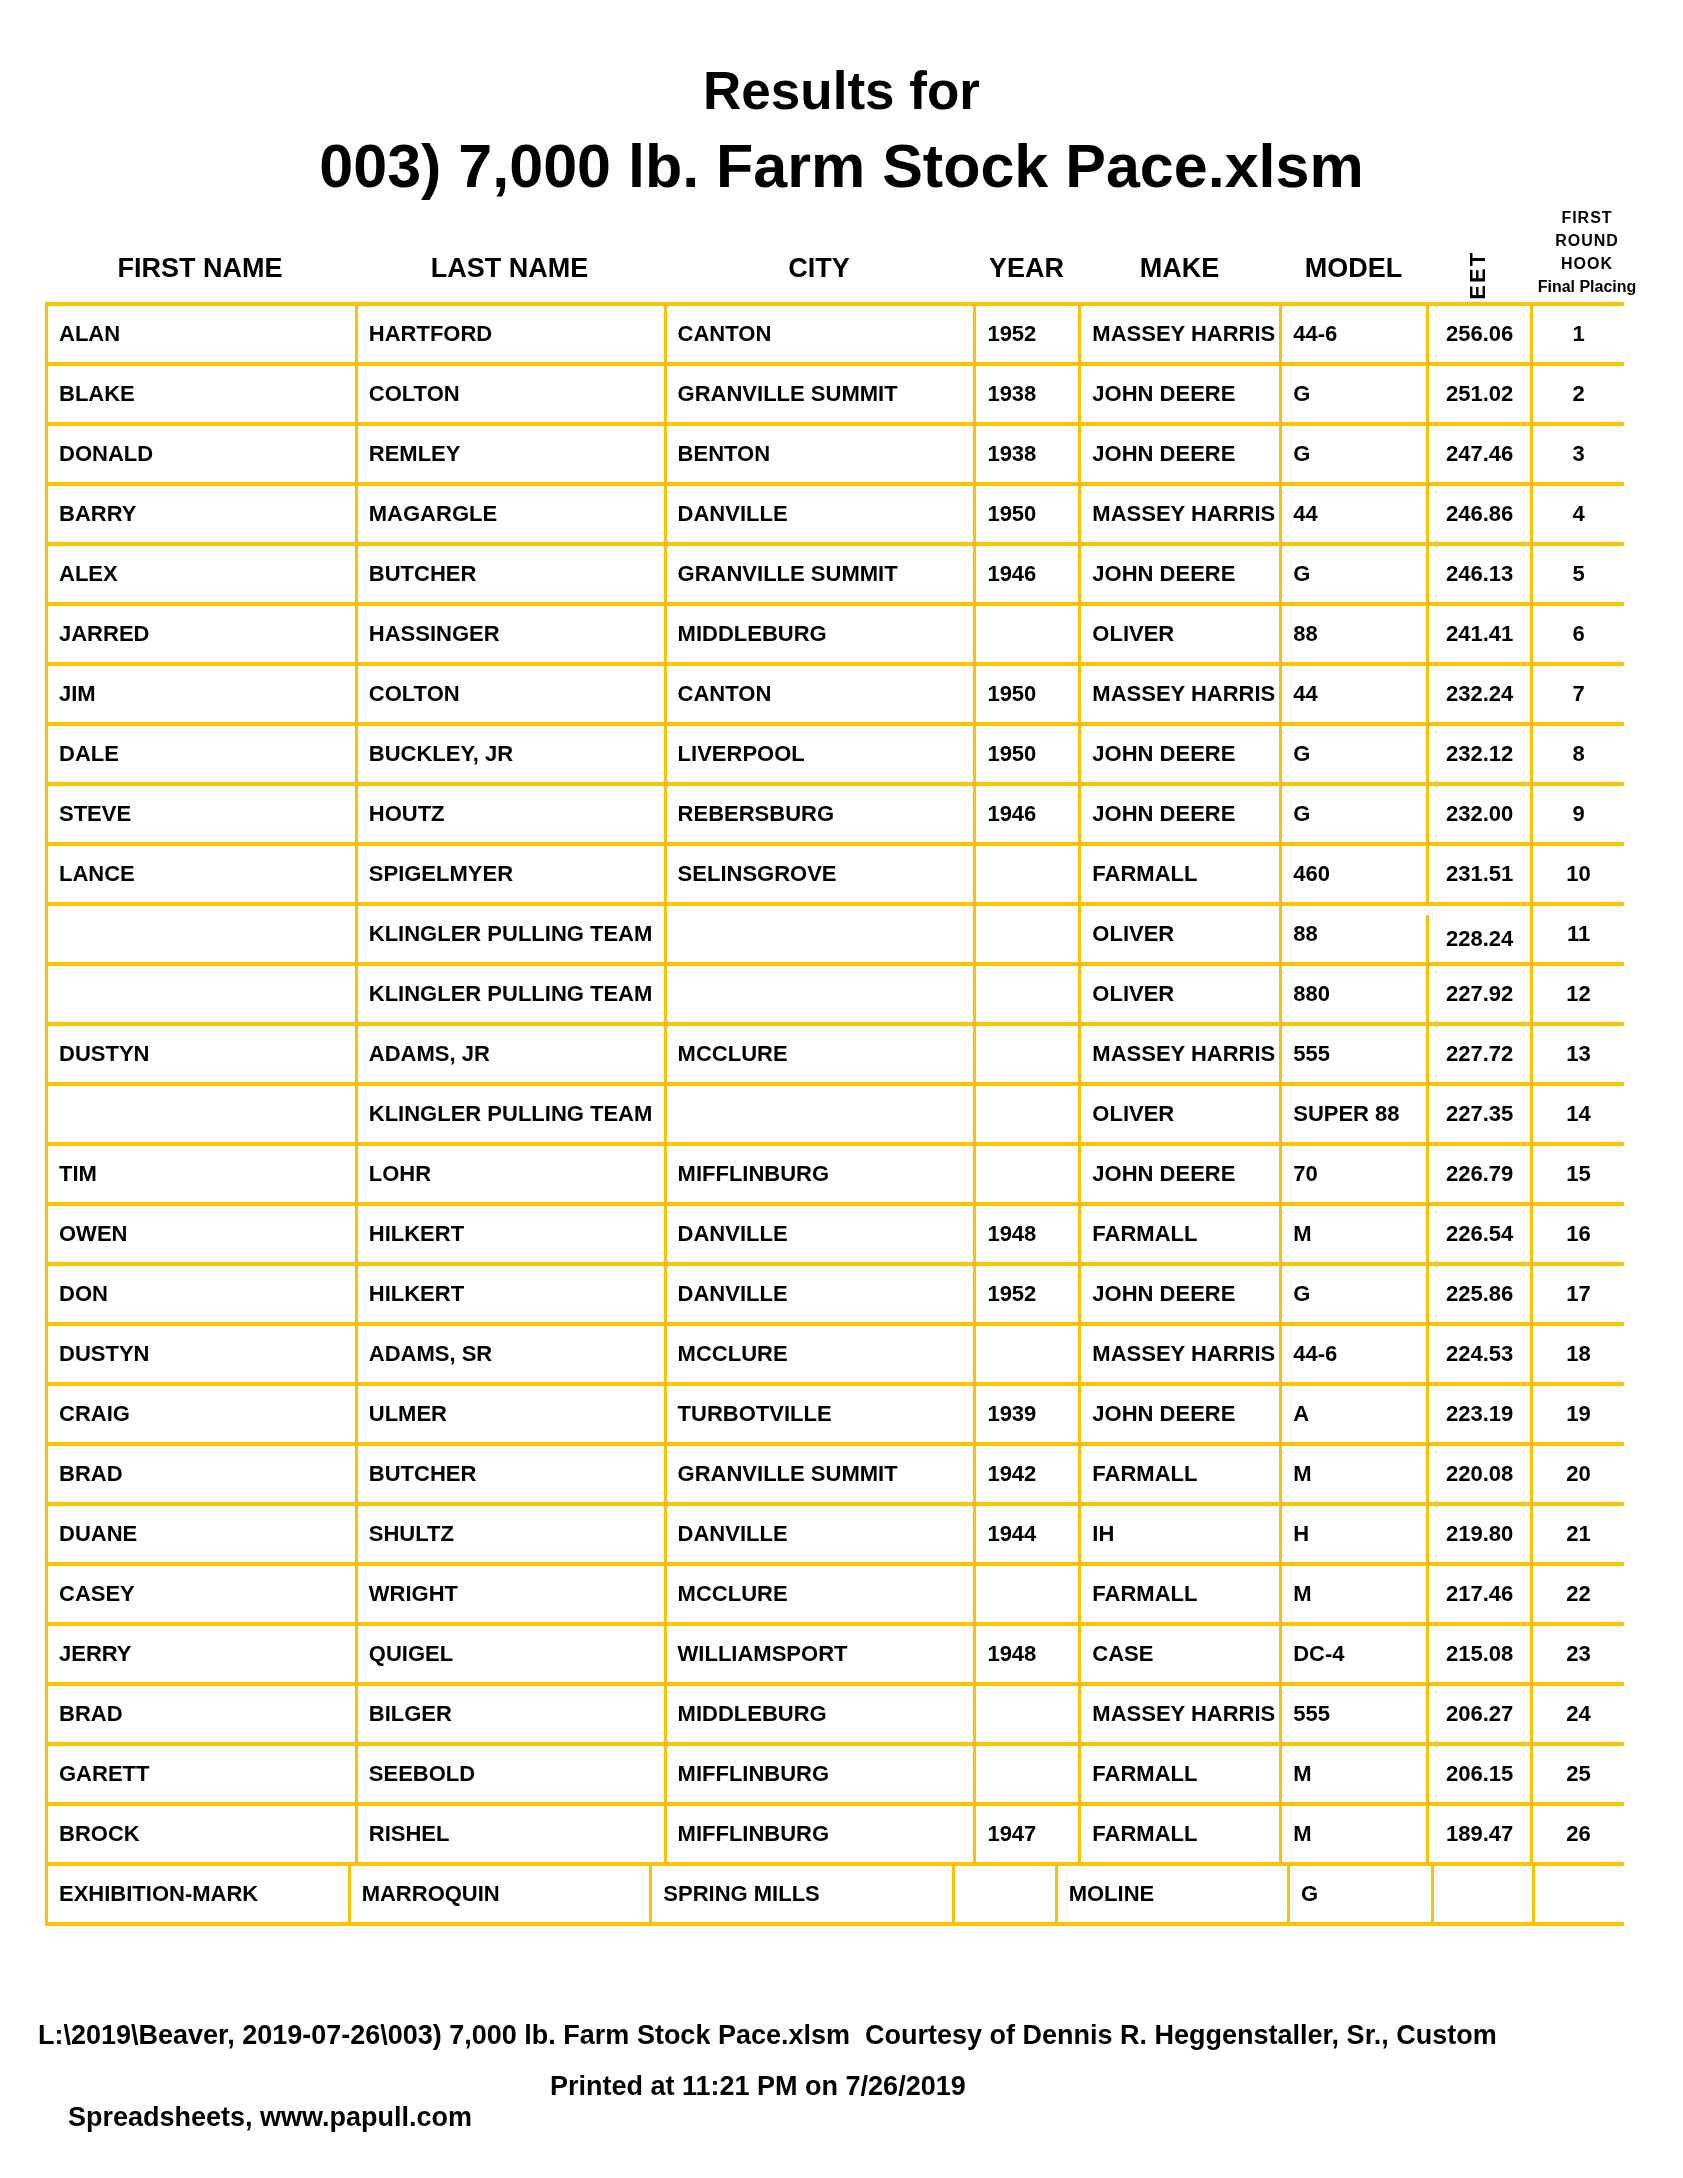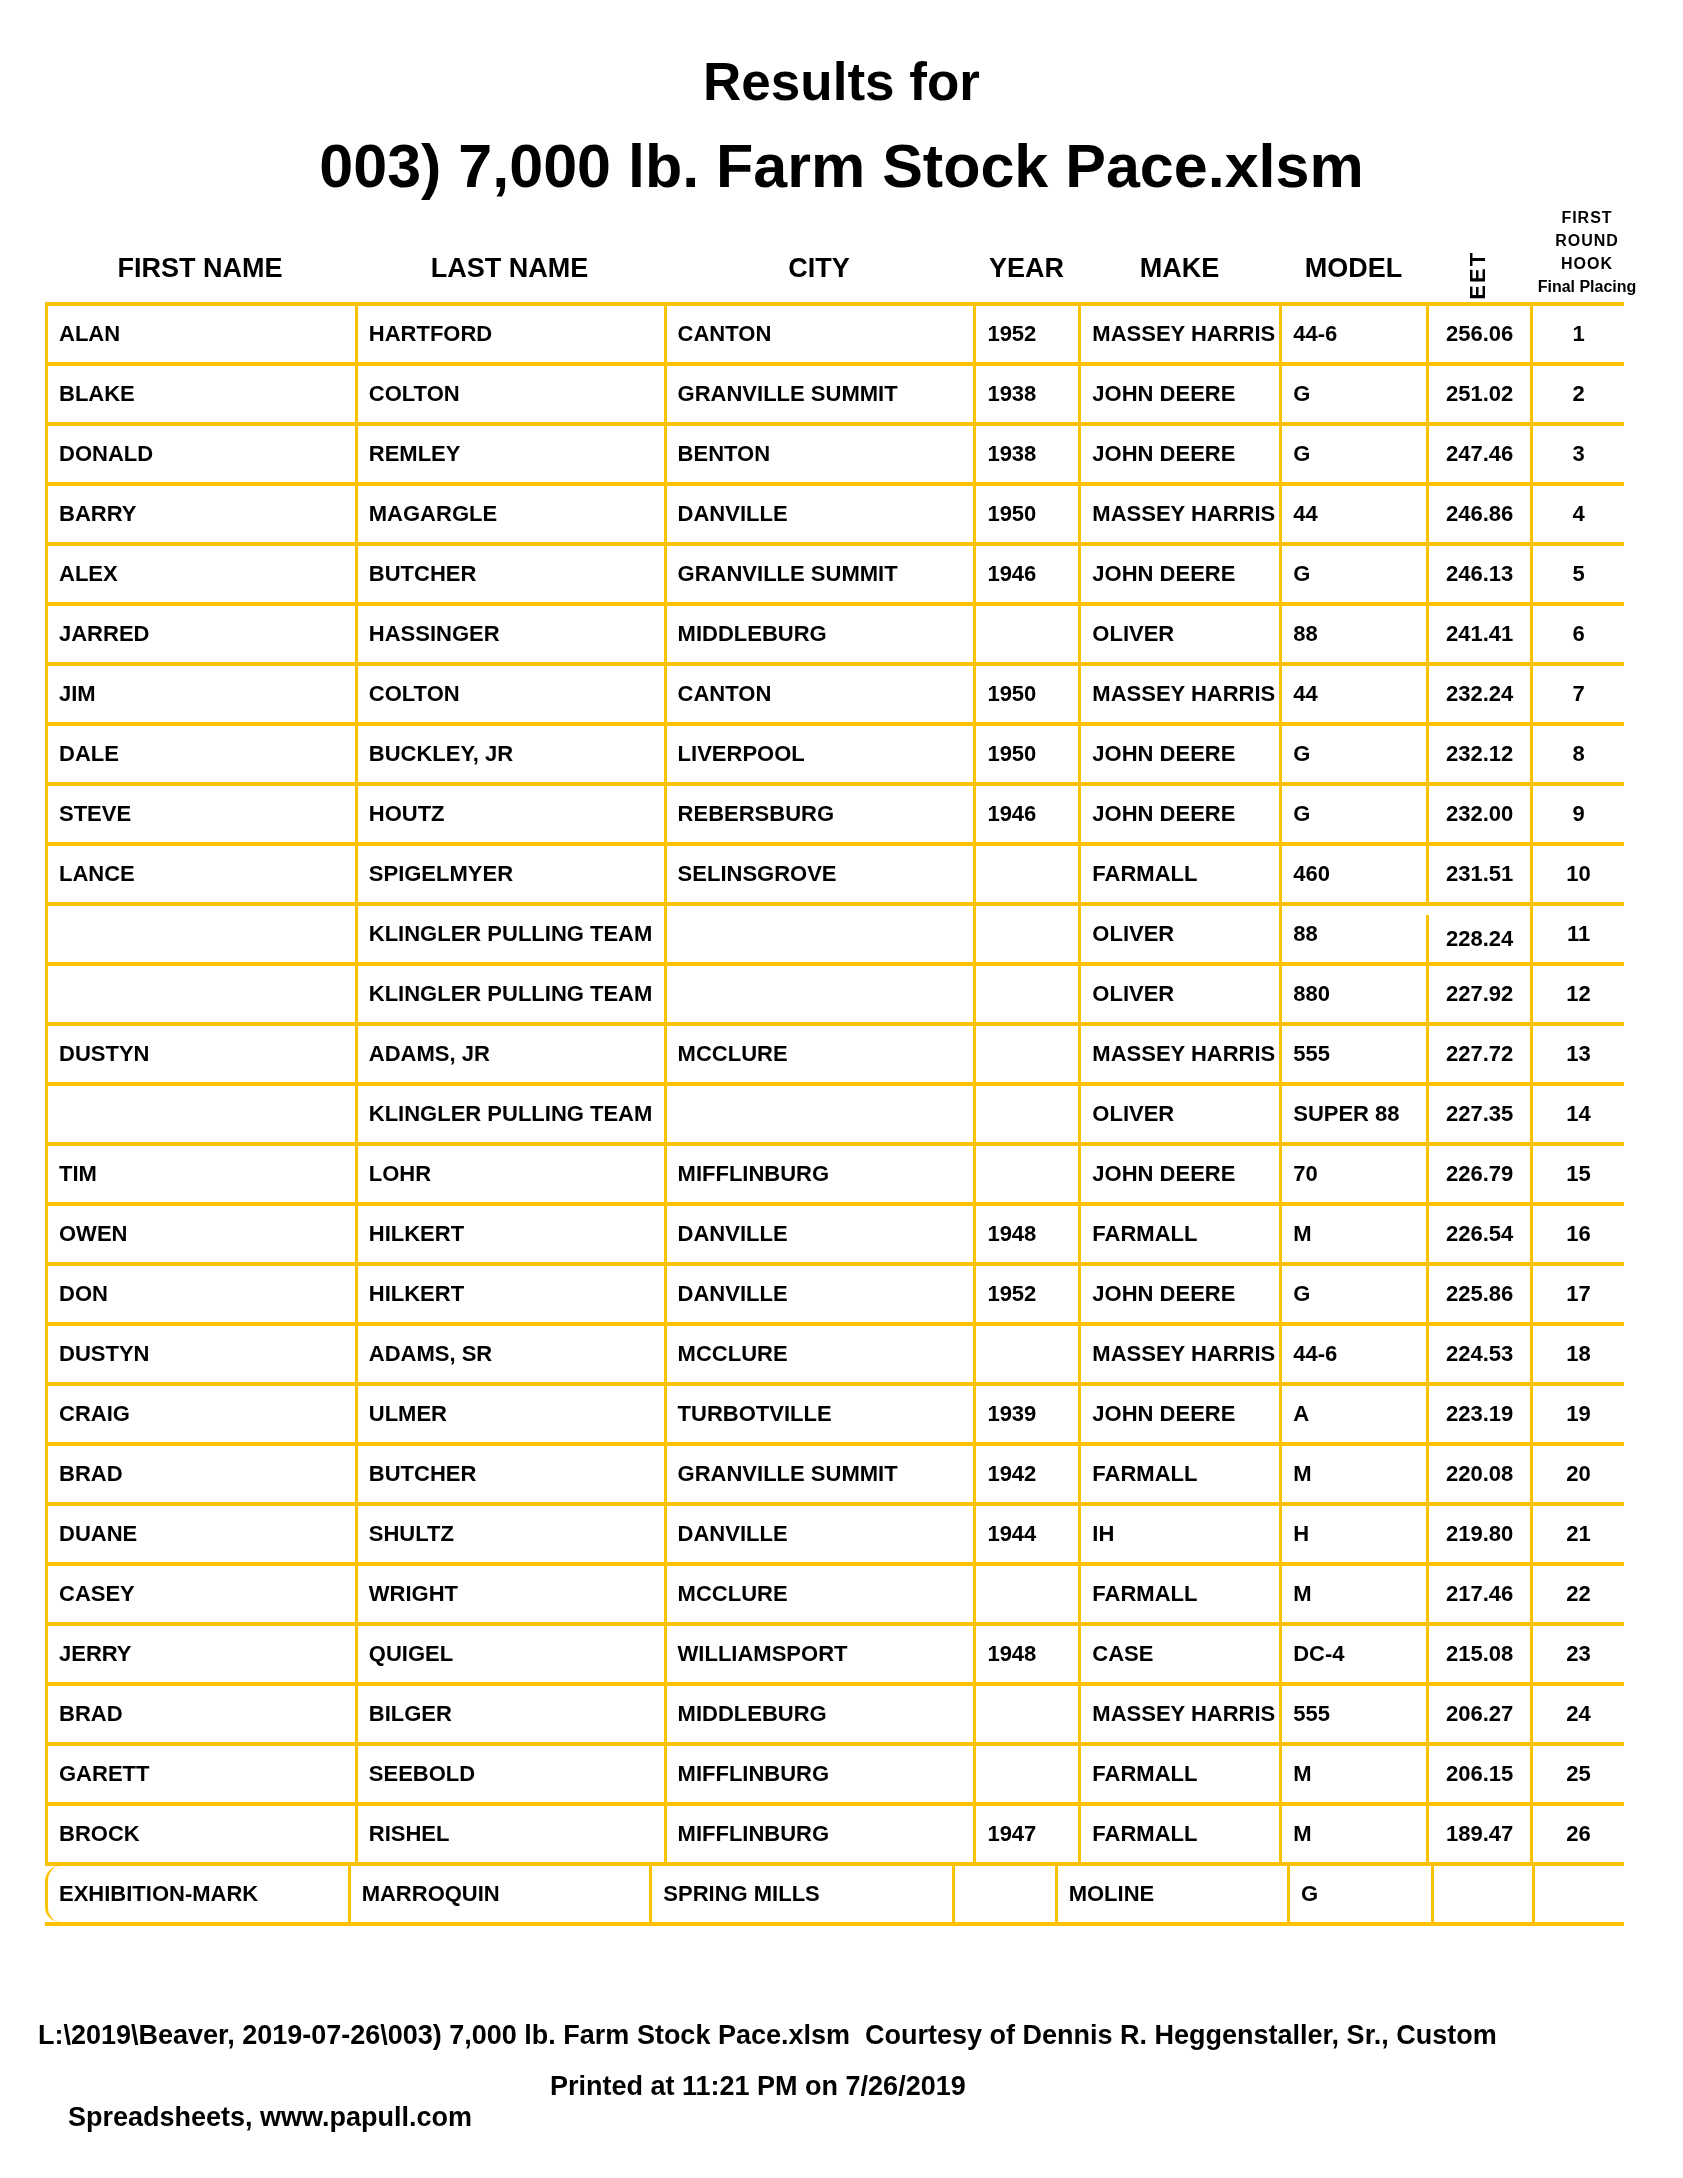--- a/index.html
+++ b/index.html
@@ -8,21 +8,21 @@
     width:1683px;
     height:2178px;
     background:#ffffff;
     font-family:"Liberation Sans", sans-serif;
     font-weight:bold;
     color:#000000;
     overflow:hidden;
   }
   .title1{
     position:absolute;
-    top:51px; left:0; width:1683px;
+    top:60px; left:0; width:1683px;
     text-align:center;
     font-size:53px;
     letter-spacing:0px;
   }
   .title2{
     position:absolute;
     top:131px; left:0; width:1683px;
     text-align:center;
     font-size:61px;
   }
@@ -379,21 +379,21 @@
         <div class="cell c-left" style="width: 310px;">BROCK</div>
         <div class="cell c-left" style="width: 309px;">RISHEL</div>
         <div class="cell c-left" style="width: 310px;">MIFFLINBURG</div>
         <div class="cell c-left" style="width: 105px;">1947</div>
         <div class="cell c-left" style="width: 201px;">FARMALL</div>
         <div class="cell c-left" style="width: 147px;">M</div>
         <div class="cell c-center" style="width: 104px;">189.47</div>
         <div class="cell c-center" style="width: 94px;">26</div>
       </div>
       <div class="row">
-        <div class="cell c-left" style="width: 310px; border-radius: 15px;">EXHIBITION-MARK</div>
+        <div class="cell c-left" style="width: 310px;">EXHIBITION-MARK</div>
         <div class="cell c-left" style="width: 309px;">MARROQUIN</div>
         <div class="cell c-left" style="width: 310px;">SPRING MILLS</div>
         <div class="cell c-left" style="width: 105px;"></div>
         <div class="cell c-left" style="width: 238px;">MOLINE</div>
         <div class="cell c-left" style="width: 147px;">G</div>
         <div class="cell c-center" style="width: 104px;"></div>
         <div class="cell c-center" style="width: 94px;"></div>
       </div>
     </div>
 

